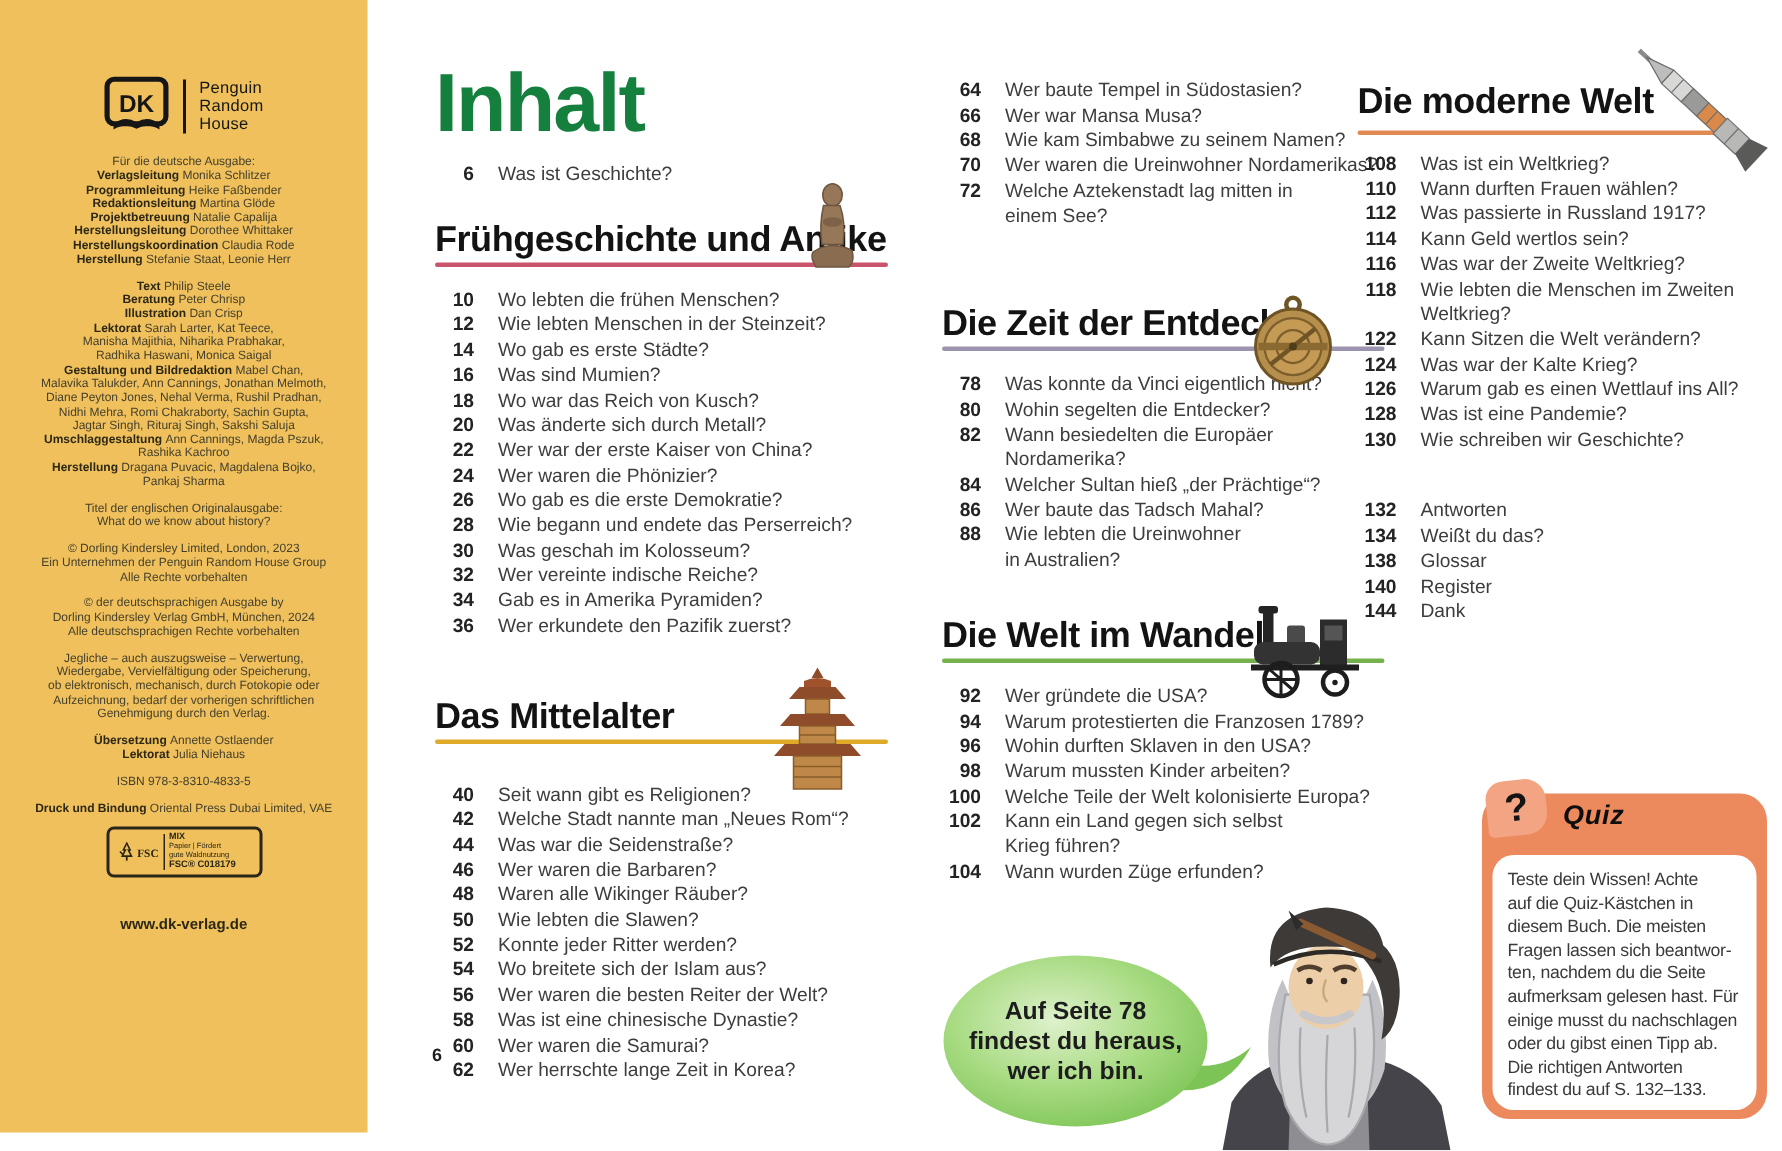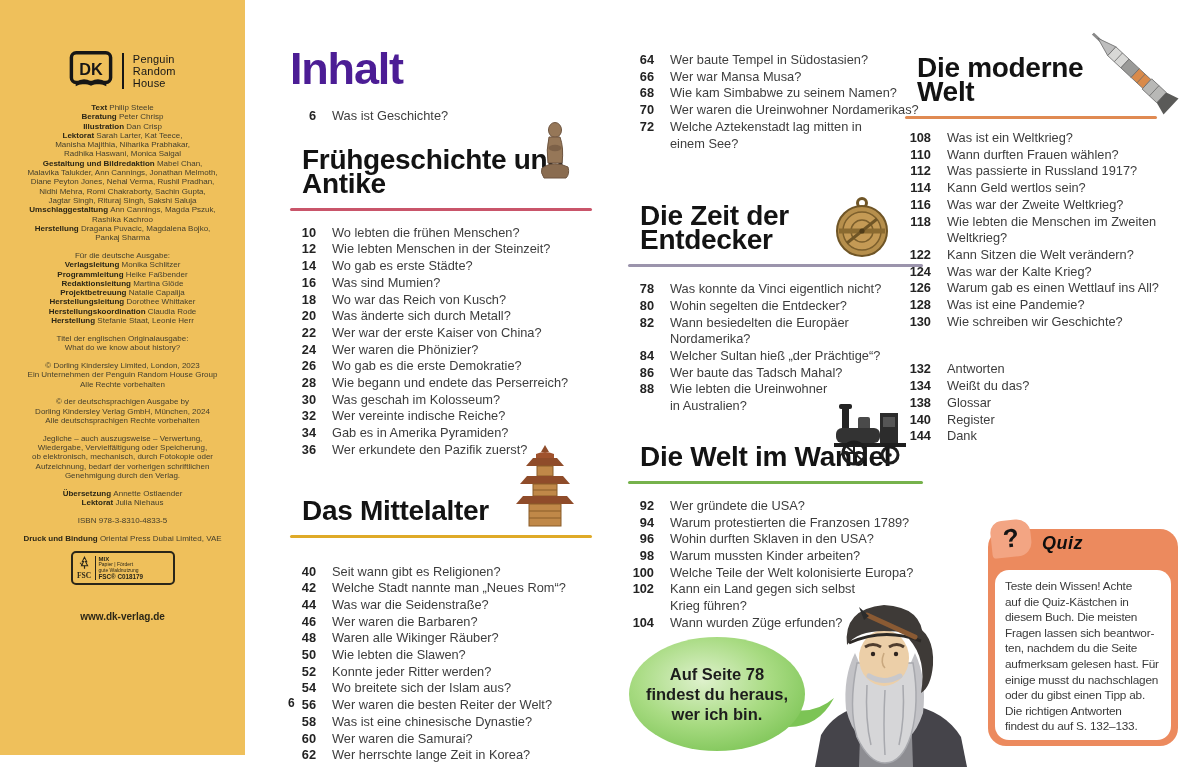--- a/index.html
+++ b/index.html
@@ -9,37 +9,37 @@
   
   .sidebar{position:absolute;left:0;top:0;width:245px;height:755px;text-align:center;color:#46402d;}
   .brand{margin-top:50px;display:flex;justify-content:center;align-items:center;gap:9px;}
   .dk-logo svg{width:44px;height:42px;display:block;}
   .brand-divider{width:1.5px;height:36px;background:#161616;}
   .prh{font-size:11px;line-height:12px;text-align:left;color:#161616;white-space:pre-line;letter-spacing:.2px;}
   .credits{margin-top:11px;font-size:8px;line-height:9.3px;padding:0 10px;}
   .cgroup{margin-bottom:8.5px;}
   .cline b{color:#2c2717;}
   .fsc{width:92px;margin:8px auto 0;border:2px solid #2a2619;border-radius:5px;display:flex;align-items:center;gap:3px;padding:3px 4px;text-align:left;}
-  .fsc-left{display:flex;flex-direction:column;align-items:center;}
+  .fsc-left{display:flex;flex-direction:row;align-items:center;}
   .fsc-left svg{width:15px;height:15px;}
   .fsc-brand{font-family:"Liberation Serif",serif;font-weight:bold;font-size:7.5px;color:#2a2619;}
   .fsc-sep{width:1px;align-self:stretch;background:#2a2619;}
   .fsc-right{font-size:5px;line-height:5.6px;color:#2a2619;}
   .fsc-mix{font-weight:bold;font-size:6px;}
   .fsc-desc{white-space:pre-line;}
   .fsc-code{font-weight:bold;font-size:6.3px;margin-top:1px;}
   .site{margin-top:26px;font-weight:bold;font-size:10px;color:#2c2717;}
 
   
   .col{position:absolute;top:0;}
   #col1{left:290px;width:302px;}
   #col2{left:628px;width:295px;}
   #col3{left:905px;width:252px;}
-  h1.title{font-size:45px;line-height:45px;font-weight:bold;color:#4c1d95;letter-spacing:-1.2px;margin:46px 0 0 0;}
-  .sec-title{font-size:28px;line-height:24px;font-weight:bold;color:#131313;letter-spacing:-.3px;margin:12px;}
+  h1.title{font-size:55px;line-height:45px;font-weight:bold;color:#15803d;letter-spacing:-1.2px;margin:46px 0 0 0;}
+  .sec-title{font-size:24px;line-height:24px;font-weight:bold;color:#131313;letter-spacing:-.3px;margin:0;}
   .rule{height:3px;border-radius:2px;margin-top:3px;}
   .entry{display:flex;align-items:flex-start;font-size:12.8px;line-height:16.7px;color:#3d3d3d;}
   .entry .pg{flex:none;width:26px;text-align:right;font-weight:bold;color:#232323;}
   .entry .tx{margin-left:16px;white-space:pre;}
 
   
   .pict{position:absolute;}
   .statue{left:534px;top:120px;width:40px;height:62px;}
   .pagoda{left:514px;top:444px;width:62px;height:84px;}
   .astrolabe{left:834px;top:196px;width:56px;height:62px;}
@@ -75,46 +75,46 @@
           <text x="23" y="25" text-anchor="middle" font-size="17" font-weight="bold" fill="#161616" font-family="Liberation Sans, sans-serif">DK</text>
           <path d="M7,33 Q15,27 23,32 Q31,27 39,33 L39,37 Q31,32 23,36.5 Q15,32 7,37 Z" fill="#161616"></path>
         </svg>
       </div>
       <div class="brand-divider"></div>
       <div class="prh">Penguin
 Random
 House</div>
     </div>
     <div class="credits">
+        <div class="cgroup">
+          <div class="cline">Für die deutsche Ausgabe:</div>
+          <div class="cline"><b>Verlagsleitung </b>Monika Schlitzer</div>
+          <div class="cline"><b>Programmleitung </b>Heike Faßbender</div>
+          <div class="cline"><b>Redaktionsleitung </b>Martina Glöde</div>
+          <div class="cline"><b>Projektbetreuung </b>Natalie Capalija</div>
+          <div class="cline"><b>Herstellungsleitung </b>Dorothee Whittaker</div>
+          <div class="cline"><b>Herstellungskoordination </b>Claudia Rode</div>
+          <div class="cline"><b>Herstellung </b>Stefanie Staat, Leonie Herr</div>
+        </div>
         <div class="cgroup">
           <div class="cline"><b>Text </b>Philip Steele</div>
           <div class="cline"><b>Beratung </b>Peter Chrisp</div>
           <div class="cline"><b>Illustration </b>Dan Crisp</div>
           <div class="cline"><b>Lektorat </b>Sarah Larter, Kat Teece,</div>
           <div class="cline">Manisha Majithia, Niharika Prabhakar,</div>
           <div class="cline">Radhika Haswani, Monica Saigal</div>
           <div class="cline"><b>Gestaltung und Bildredaktion </b>Mabel Chan,</div>
           <div class="cline">Malavika Talukder, Ann Cannings, Jonathan Melmoth,</div>
           <div class="cline">Diane Peyton Jones, Nehal Verma, Rushil Pradhan,</div>
           <div class="cline">Nidhi Mehra, Romi Chakraborty, Sachin Gupta,</div>
           <div class="cline">Jagtar Singh, Rituraj Singh, Sakshi Saluja</div>
           <div class="cline"><b>Umschlaggestaltung </b>Ann Cannings, Magda Pszuk,</div>
           <div class="cline">Rashika Kachroo</div>
           <div class="cline"><b>Herstellung </b>Dragana Puvacic, Magdalena Bojko,</div>
           <div class="cline">Pankaj Sharma</div>
-        </div>
-        <div class="cgroup">
-          <div class="cline">Für die deutsche Ausgabe:</div>
-          <div class="cline"><b>Verlagsleitung </b>Monika Schlitzer</div>
-          <div class="cline"><b>Programmleitung </b>Heike Faßbender</div>
-          <div class="cline"><b>Redaktionsleitung </b>Martina Glöde</div>
-          <div class="cline"><b>Projektbetreuung </b>Natalie Capalija</div>
-          <div class="cline"><b>Herstellungsleitung </b>Dorothee Whittaker</div>
-          <div class="cline"><b>Herstellungskoordination </b>Claudia Rode</div>
-          <div class="cline"><b>Herstellung </b>Stefanie Staat, Leonie Herr</div>
         </div>
         <div class="cgroup">
           <div class="cline">Titel der englischen Originalausgabe:</div>
           <div class="cline">What do we know about history?</div>
         </div>
         <div class="cgroup">
           <div class="cline">© Dorling Kindersley Limited, London, 2023</div>
           <div class="cline">Ein Unternehmen der Penguin Random House Group</div>
           <div class="cline">Alle Rechte vorbehalten</div>
         </div>

